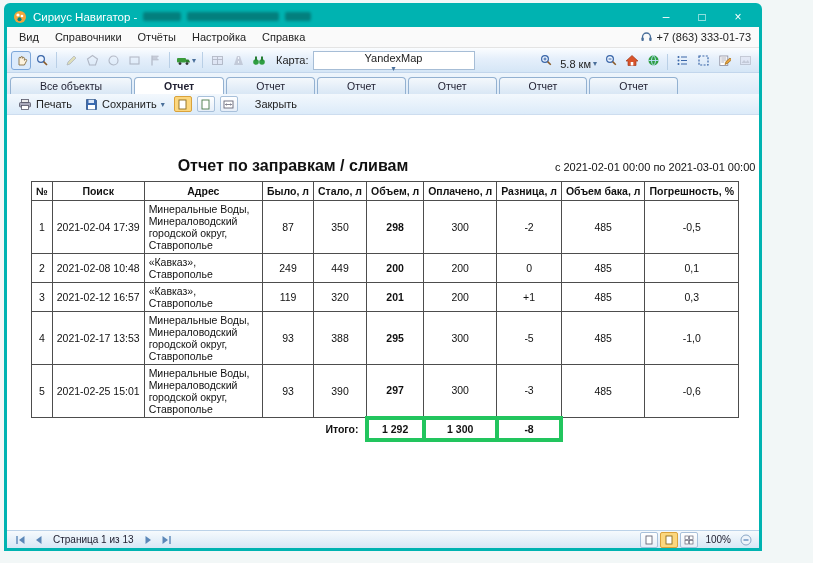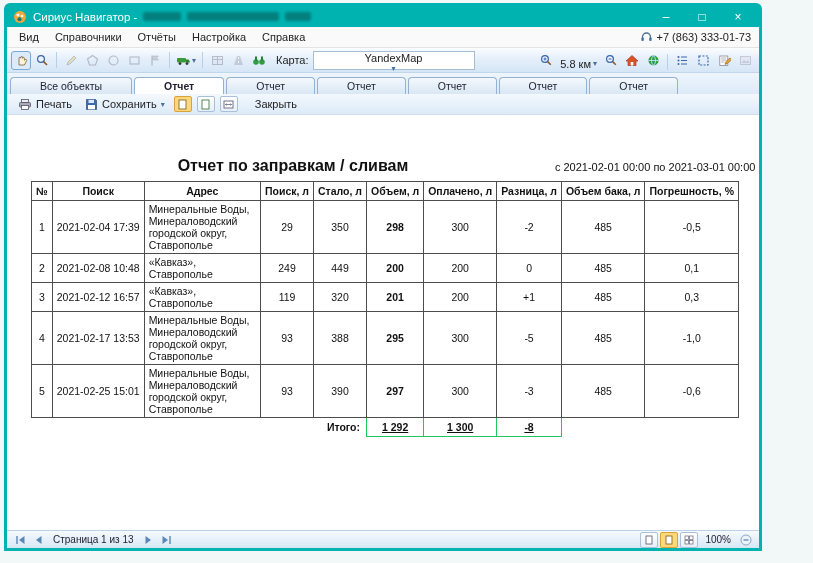--- a/index.html
+++ b/index.html
@@ -55,21 +55,21 @@
   .rep-veh{width:26%;}
   .rep-title{flex:1;text-align:center;font-weight:bold;font-size:16px;}
   .rep-period{width:26%;text-align:right;white-space:nowrap;}
   table{border-collapse:collapse;width:100%;font-size:10.5px;color:#111;}
   th,td{border:1px solid #4d4d4d;padding:2px 4px;height:14px;}
   th{font-weight:bold;text-align:center;white-space:nowrap;}
   td{text-align:center;white-space:nowrap;}
   td.addr{text-align:left;white-space:normal;}
   td.vol{font-weight:bold;}
   .total-row td{border:none;font-weight:bold;}
-  .total-row td.tval{border:1px solid #22c55e;text-decoration:underline;}
+  .total-row td.tval{border:4px solid #22c55e;}
   .total-row td.tlabel{text-align:right;padding-right:6px;}
   
   .statusbar{height:17px;flex:0 0 auto;background:linear-gradient(#f6fafd,#d7e7f6);border-top:1px solid #bcd2e8;
              display:flex;align-items:center;padding:0 5px;font-size:10px;color:#223;gap:2px;}
   .nav-btn{width:16px;height:14px;display:flex;align-items:center;justify-content:center;border-radius:2px;}
   .page-text{margin:0 5px;}
   .statusbar .spacer{flex:1}
   .pct{margin:0 5px;}
   svg{display:block}
 </style>
@@ -354,35 +354,35 @@
       <div class="rep-head">
         <span class="rep-title">Отчет по заправкам / сливам</span>
         <span class="rep-period">с 2021-02-01 00:00 по 2021-03-01 00:00</span>
       </div>
       <table>
         <thead>
           <tr>
             <th>№</th>
             <th>Поиск</th>
             <th style="width:40%">Адрес</th>
-            <th>Поиск, л</th>
+            <th>Было, л</th>
             <th>Стало, л</th>
             <th>Объем, л</th>
             <th>Оплачено, л</th>
             <th>Разница, л</th>
             <th>Объем бака, л</th>
             <th>Погрешность, %</th>
           </tr>
         </thead>
         <tbody>
             <tr>
               <td>1</td>
               <td>2021-02-04 17:39</td>
               <td class="addr">Минеральные Воды, Минераловодский городской округ, Ставрополье</td>
-              <td>29</td>
+              <td>87</td>
               <td>350</td>
               <td class="vol">298</td>
               <td>300</td>
               <td>-2</td>
               <td>485</td>
               <td>-0,5</td>
             </tr>
             <tr>
               <td>2</td>
               <td>2021-02-08 10:48</td>

